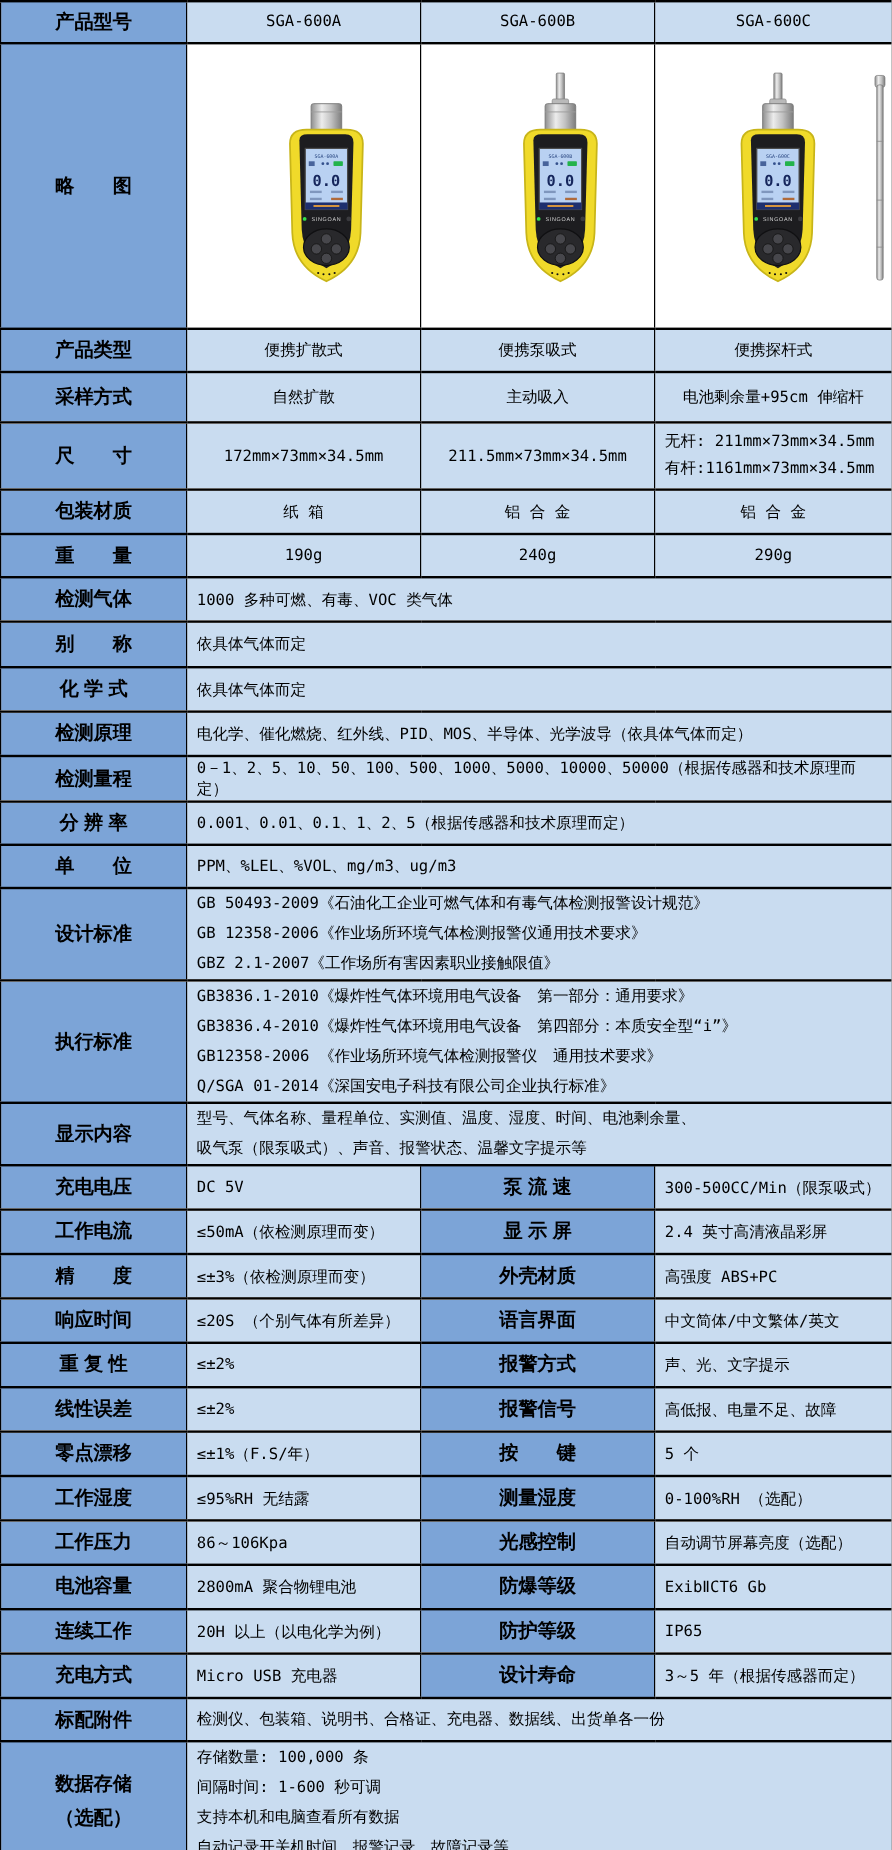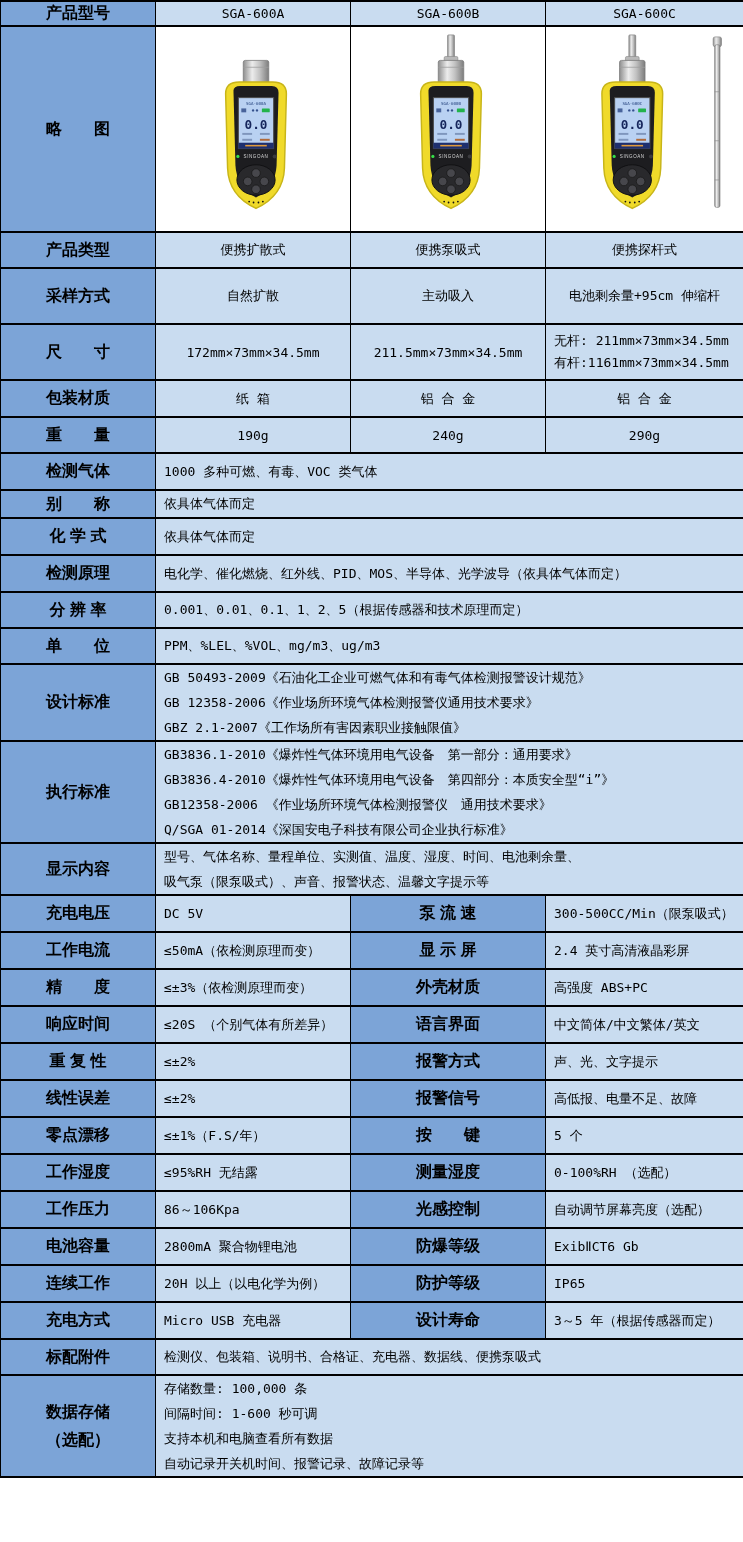--- a/index.html
+++ b/index.html
@@ -16,21 +16,21 @@
     font-family:"Liberation Sans","DejaVu Sans",sans-serif;
     padding:0 2px;
   }
   td.val{
     background:var(--value-bg,#C9DCF0);
     font-family:"DejaVu Sans Mono","Liberation Mono",monospace;
     font-size:13px;vertical-align:middle;
   }
   td.c{text-align:center;}
   td.l{text-align:left;padding:0 8px;}
-  td.img{background:var(--image-bg,#FFFFFF);text-align:right;vertical-align:middle;padding:4px;}
+  td.img{background:var(--image-bg,#FFFFFF);text-align:right;vertical-align:middle;padding:20px;}
   .pre{white-space:pre-line;line-height:25px;}
   .dims{font-size:12px;}
   .dims.pre{line-height:22px;}
   .long{font-size:12px;}
   .mono15{font-size:15px;}
   svg.dev{display:block;margin:0 auto;}
 </style>
 </head>
 <body>
 
@@ -80,21 +80,21 @@
 <div class="sheet">
 <table class="spec">
   <colgroup>
     <col style="width:155px">
         <col style="width:195px">
         <col style="width:195px">
         <col style="width:198px">
   </colgroup>
 
   <tbody>
-        <tr style="height:25px">
+        <tr style="height:35px">
     <th class="lbl">产品型号</th>
     <td class="val c mono15">SGA-600A</td>
     <td class="val c mono15">SGA-600B</td>
     <td class="val c mono15">SGA-600C</td>
   </tr>
 
   <tr style="height:200px">
     <th class="lbl">略　　图</th>
     <td class="img">
       <svg class="dev" width="193" height="196" viewBox="0 0 195 200">
@@ -132,21 +132,21 @@
       </svg>
     </td>
   </tr>
 
   <tr style="height:36px">
     <th class="lbl">产品类型</th>
     <td class="val c">便携扩散式</td>
     <td class="val c">便携泵吸式</td>
     <td class="val c">便携探杆式</td>
   </tr>
-  <tr style="height:56px">
+  <tr style="height:42px">
     <th class="lbl">采样方式</th>
     <td class="val c">自然扩散</td>
     <td class="val c">主动吸入</td>
     <td class="val c">电池剩余量+95cm 伸缩杆</td>
   </tr>
   <tr style="height:56px">
     <th class="lbl">尺　　寸</th>
     <td class="val c dims">172mm×73mm×34.5mm</td>
     <td class="val c dims">211.5mm×73mm×34.5mm</td>
     <td class="val l dims pre">无杆: 211mm×73mm×34.5mm
@@ -162,31 +162,35 @@
     <th class="lbl">重　　量</th>
     <td class="val c">190g</td>
     <td class="val c">240g</td>
     <td class="val c">290g</td>
   </tr>
 
   <tr style="height:37px">
     <th class="lbl">检测气体</th>
     <td class="val l" colspan="3">1000 多种可燃、有毒、VOC 类气体</td>
   </tr>
-  <tr style="height:28px">
+  <tr style="height:38px">
     <th class="lbl">别　　称</th>
     <td class="val l" colspan="3">依具体气体而定</td>
   </tr>
   <tr style="height:37px">
     <th class="lbl">化 学 式</th>
     <td class="val l" colspan="3">依具体气体而定</td>
   </tr>
   <tr style="height:37px">
     <th class="lbl">检测原理</th>
     <td class="val l" colspan="3">电化学、催化燃烧、红外线、PID、MOS、半导体、光学波导（依具体气体而定）</td>
+  </tr>
+  <tr style="height:38px">
+    <th class="lbl">检测量程</th>
+    <td class="val l long" colspan="3">0－1、2、5、10、50、100、500、1000、5000、10000、50000（根据传感器和技术原理而定）</td>
   </tr>
   <tr style="height:36px">
     <th class="lbl">分 辨 率</th>
     <td class="val l" colspan="3">0.001、0.01、0.1、1、2、5（根据传感器和技术原理而定）</td>
   </tr>
   <tr style="height:36px">
     <th class="lbl">单　　位</th>
     <td class="val l" colspan="3">PPM、%LEL、%VOL、mg/m3、ug/m3</td>
   </tr>
   <tr style="height:73px">
@@ -276,21 +280,21 @@
   </tr>
   <tr style="height:37px">
     <th class="lbl">充电方式</th>
     <td class="val l">Micro USB 充电器</td>
     <th class="lbl">设计寿命</th>
     <td class="val l">3～5 年（根据传感器而定）</td>
   </tr>
 
   <tr style="height:36px">
     <th class="lbl">标配附件</th>
-    <td class="val l" colspan="3">检测仪、包装箱、说明书、合格证、充电器、数据线、便携泵吸式</td>
+    <td class="val l" colspan="3">检测仪、包装箱、说明书、合格证、充电器、数据线、出货单各一份</td>
   </tr>
   <tr style="height:100px">
     <th class="lbl pre" style="line-height:28px">数据存储
 （选配）</th>
     <td class="val l pre" colspan="3">存储数量: 100,000 条
 间隔时间: 1-600 秒可调
 支持本机和电脑查看所有数据
 自动记录开关机时间、报警记录、故障记录等</td>
   </tr>
 </tbody>

